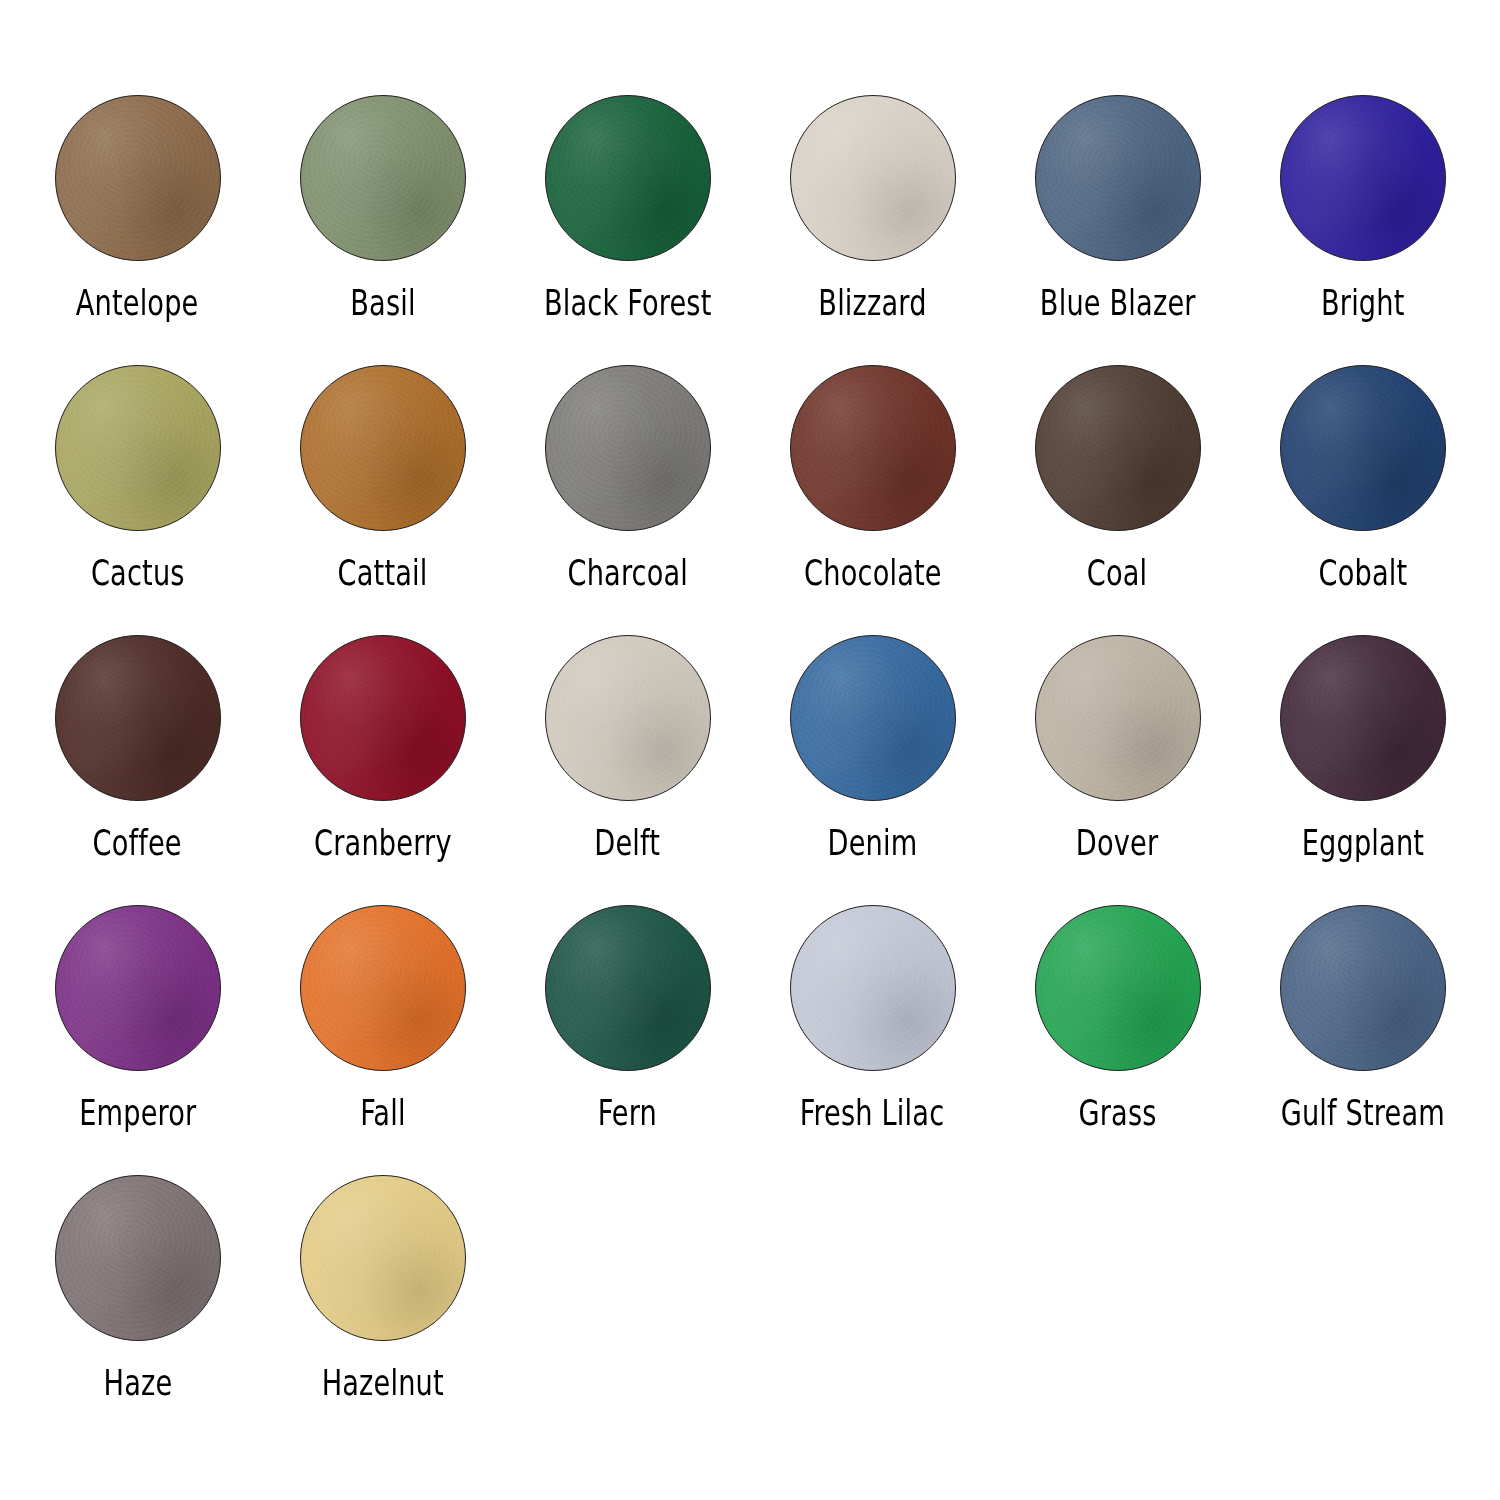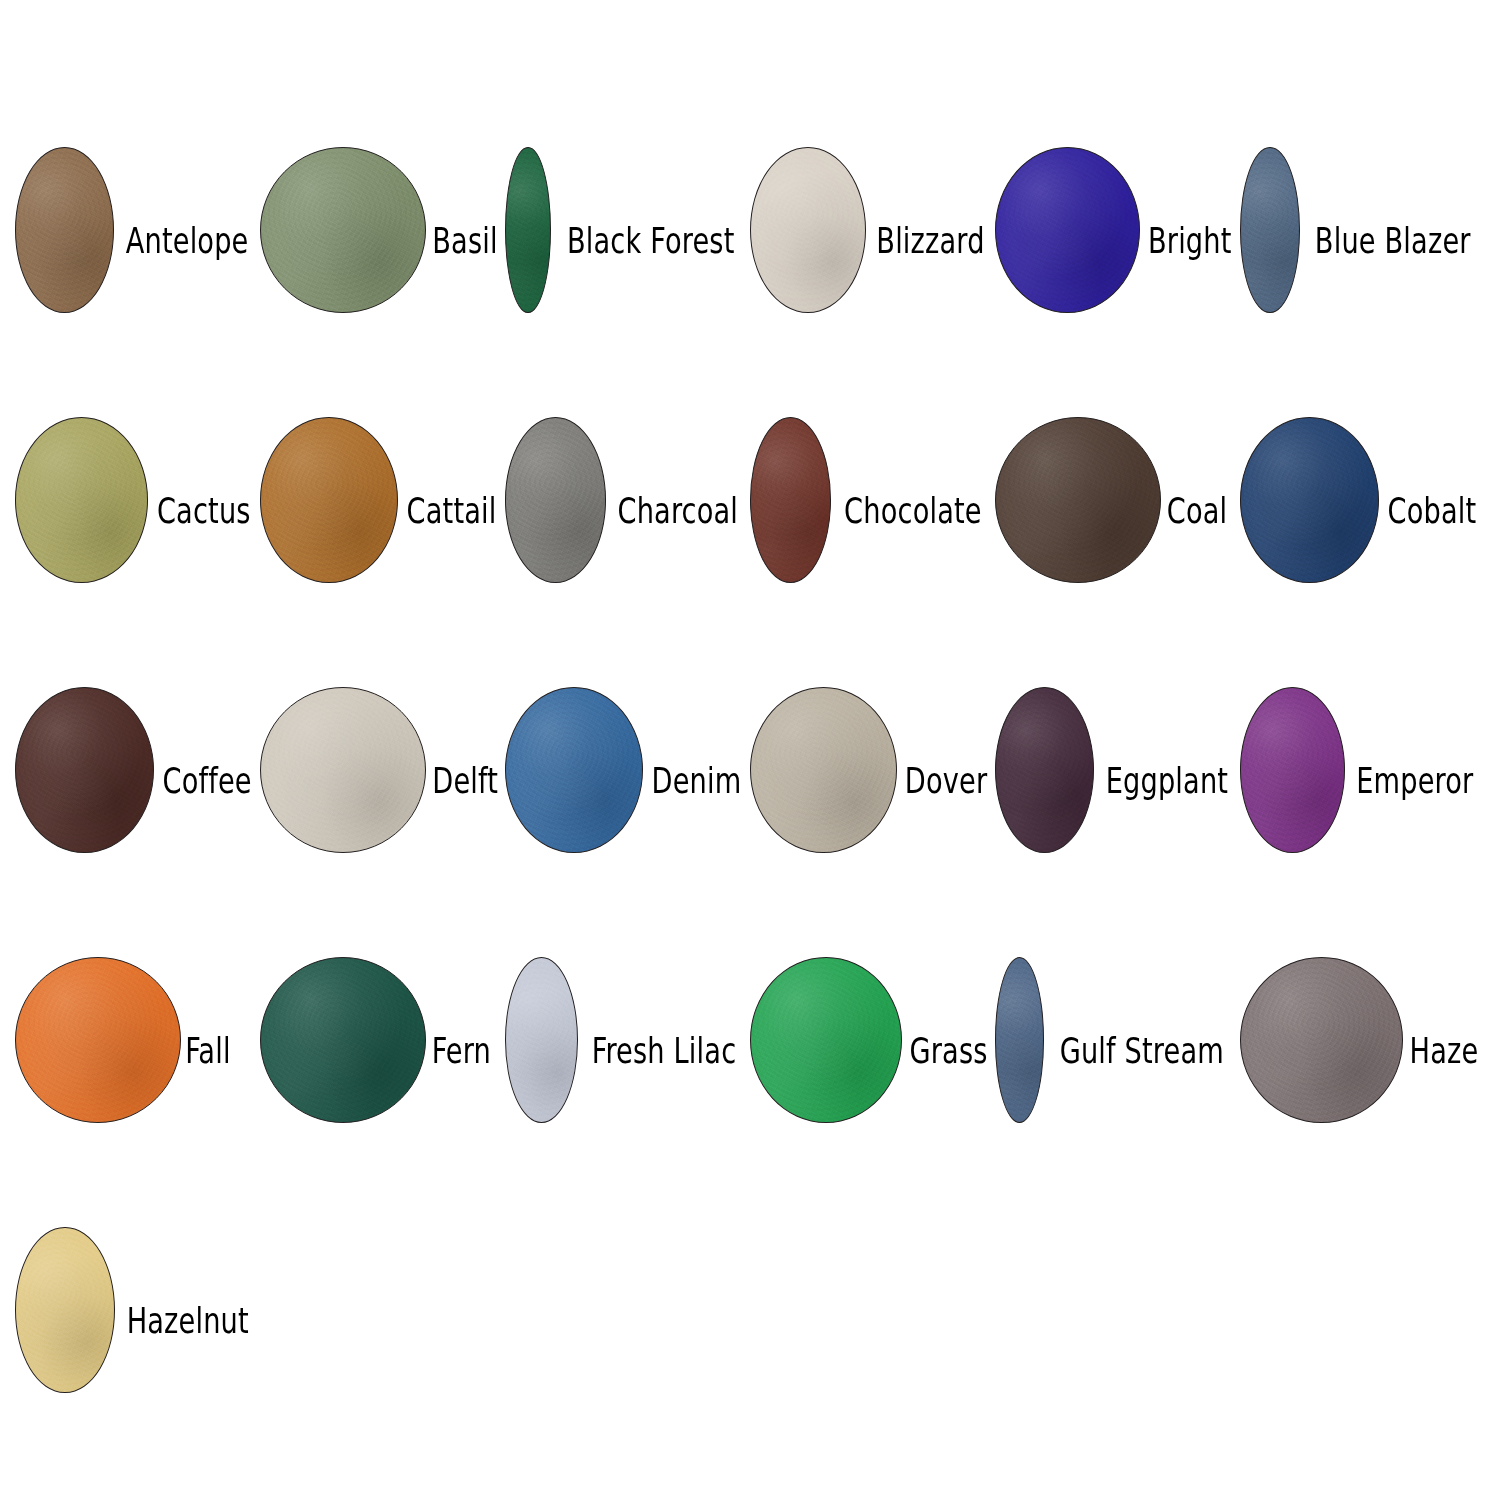--- a/index.html
+++ b/index.html
@@ -24,21 +24,21 @@
     grid-template-columns: repeat(6, 245px);
     grid-template-rows: repeat(5, 270px);
     justify-content: center;
     align-content: start;
   }
   .swatch-cell {
     position: relative;
     width: 245px;
     height: 270px;
     display: flex;
-    flex-direction: row;
+    flex-direction: column;
     align-items: center;
   }
   .swatch-disc {
     width: 166px;
     height: 166px;
     border-radius: 50%;
     border: 1.5px solid #231f20;
     box-sizing: border-box;
     position: relative;
     overflow: hidden;
@@ -97,26 +97,26 @@
     </div>
     <div class="swatch-cell">
       <div class="swatch-disc" style="background-color: rgb(23, 96, 58); border-color: rgb(35, 31, 32);"></div>
       <div class="swatch-label" style="color: rgb(0, 0, 0);">Black Forest</div>
     </div>
     <div class="swatch-cell">
       <div class="swatch-disc" style="background-color: rgb(217, 209, 198); border-color: rgb(35, 31, 32);"></div>
       <div class="swatch-label" style="color: rgb(0, 0, 0);">Blizzard</div>
     </div>
     <div class="swatch-cell">
+      <div class="swatch-disc" style="background-color: rgb(77, 100, 128); border-color: rgb(35, 31, 32);"></div>
+      <div class="swatch-label" style="color: rgb(0, 0, 0);">Blue Blazer</div>
+    </div>
+    <div class="swatch-cell">
       <div class="swatch-disc" style="background-color: rgb(46, 31, 156); border-color: rgb(35, 31, 32);"></div>
       <div class="swatch-label" style="color: rgb(0, 0, 0);">Bright</div>
-    </div>
-    <div class="swatch-cell">
-      <div class="swatch-disc" style="background-color: rgb(77, 100, 128); border-color: rgb(35, 31, 32);"></div>
-      <div class="swatch-label" style="color: rgb(0, 0, 0);">Blue Blazer</div>
     </div>
     <div class="swatch-cell">
       <div class="swatch-disc" style="background-color: rgb(168, 165, 96); border-color: rgb(35, 31, 32);"></div>
       <div class="swatch-label" style="color: rgb(0, 0, 0);">Cactus</div>
     </div>
     <div class="swatch-cell">
       <div class="swatch-disc" style="background-color: rgb(172, 110, 44); border-color: rgb(35, 31, 32);"></div>
       <div class="swatch-label" style="color: rgb(0, 0, 0);">Cattail</div>
     </div>
     <div class="swatch-cell">
@@ -131,20 +131,24 @@
       <div class="swatch-disc" style="background-color: rgb(78, 60, 50); border-color: rgb(35, 31, 32);"></div>
       <div class="swatch-label" style="color: rgb(0, 0, 0);">Coal</div>
     </div>
     <div class="swatch-cell">
       <div class="swatch-disc" style="background-color: rgb(33, 64, 110); border-color: rgb(35, 31, 32);"></div>
       <div class="swatch-label" style="color: rgb(0, 0, 0);">Cobalt</div>
     </div>
     <div class="swatch-cell">
       <div class="swatch-disc" style="background-color: rgb(77, 43, 38); border-color: rgb(35, 31, 32);"></div>
       <div class="swatch-label" style="color: rgb(0, 0, 0);">Coffee</div>
+    </div>
+    <div class="swatch-cell">
+      <div class="swatch-disc" style="background-color: rgb(140, 15, 37); border-color: rgb(35, 31, 32);"></div>
+      <div class="swatch-label" style="color: rgb(0, 0, 0);">Cranberry</div>
     </div>
     <div class="swatch-cell">
       <div class="swatch-disc" style="background-color: rgb(207, 200, 188); border-color: rgb(35, 31, 32);"></div>
       <div class="swatch-label" style="color: rgb(0, 0, 0);">Delft</div>
     </div>
     <div class="swatch-cell">
       <div class="swatch-disc" style="background-color: rgb(53, 104, 158); border-color: rgb(35, 31, 32);"></div>
       <div class="swatch-label" style="color: rgb(0, 0, 0);">Denim</div>
     </div>
     <div class="swatch-cell">

